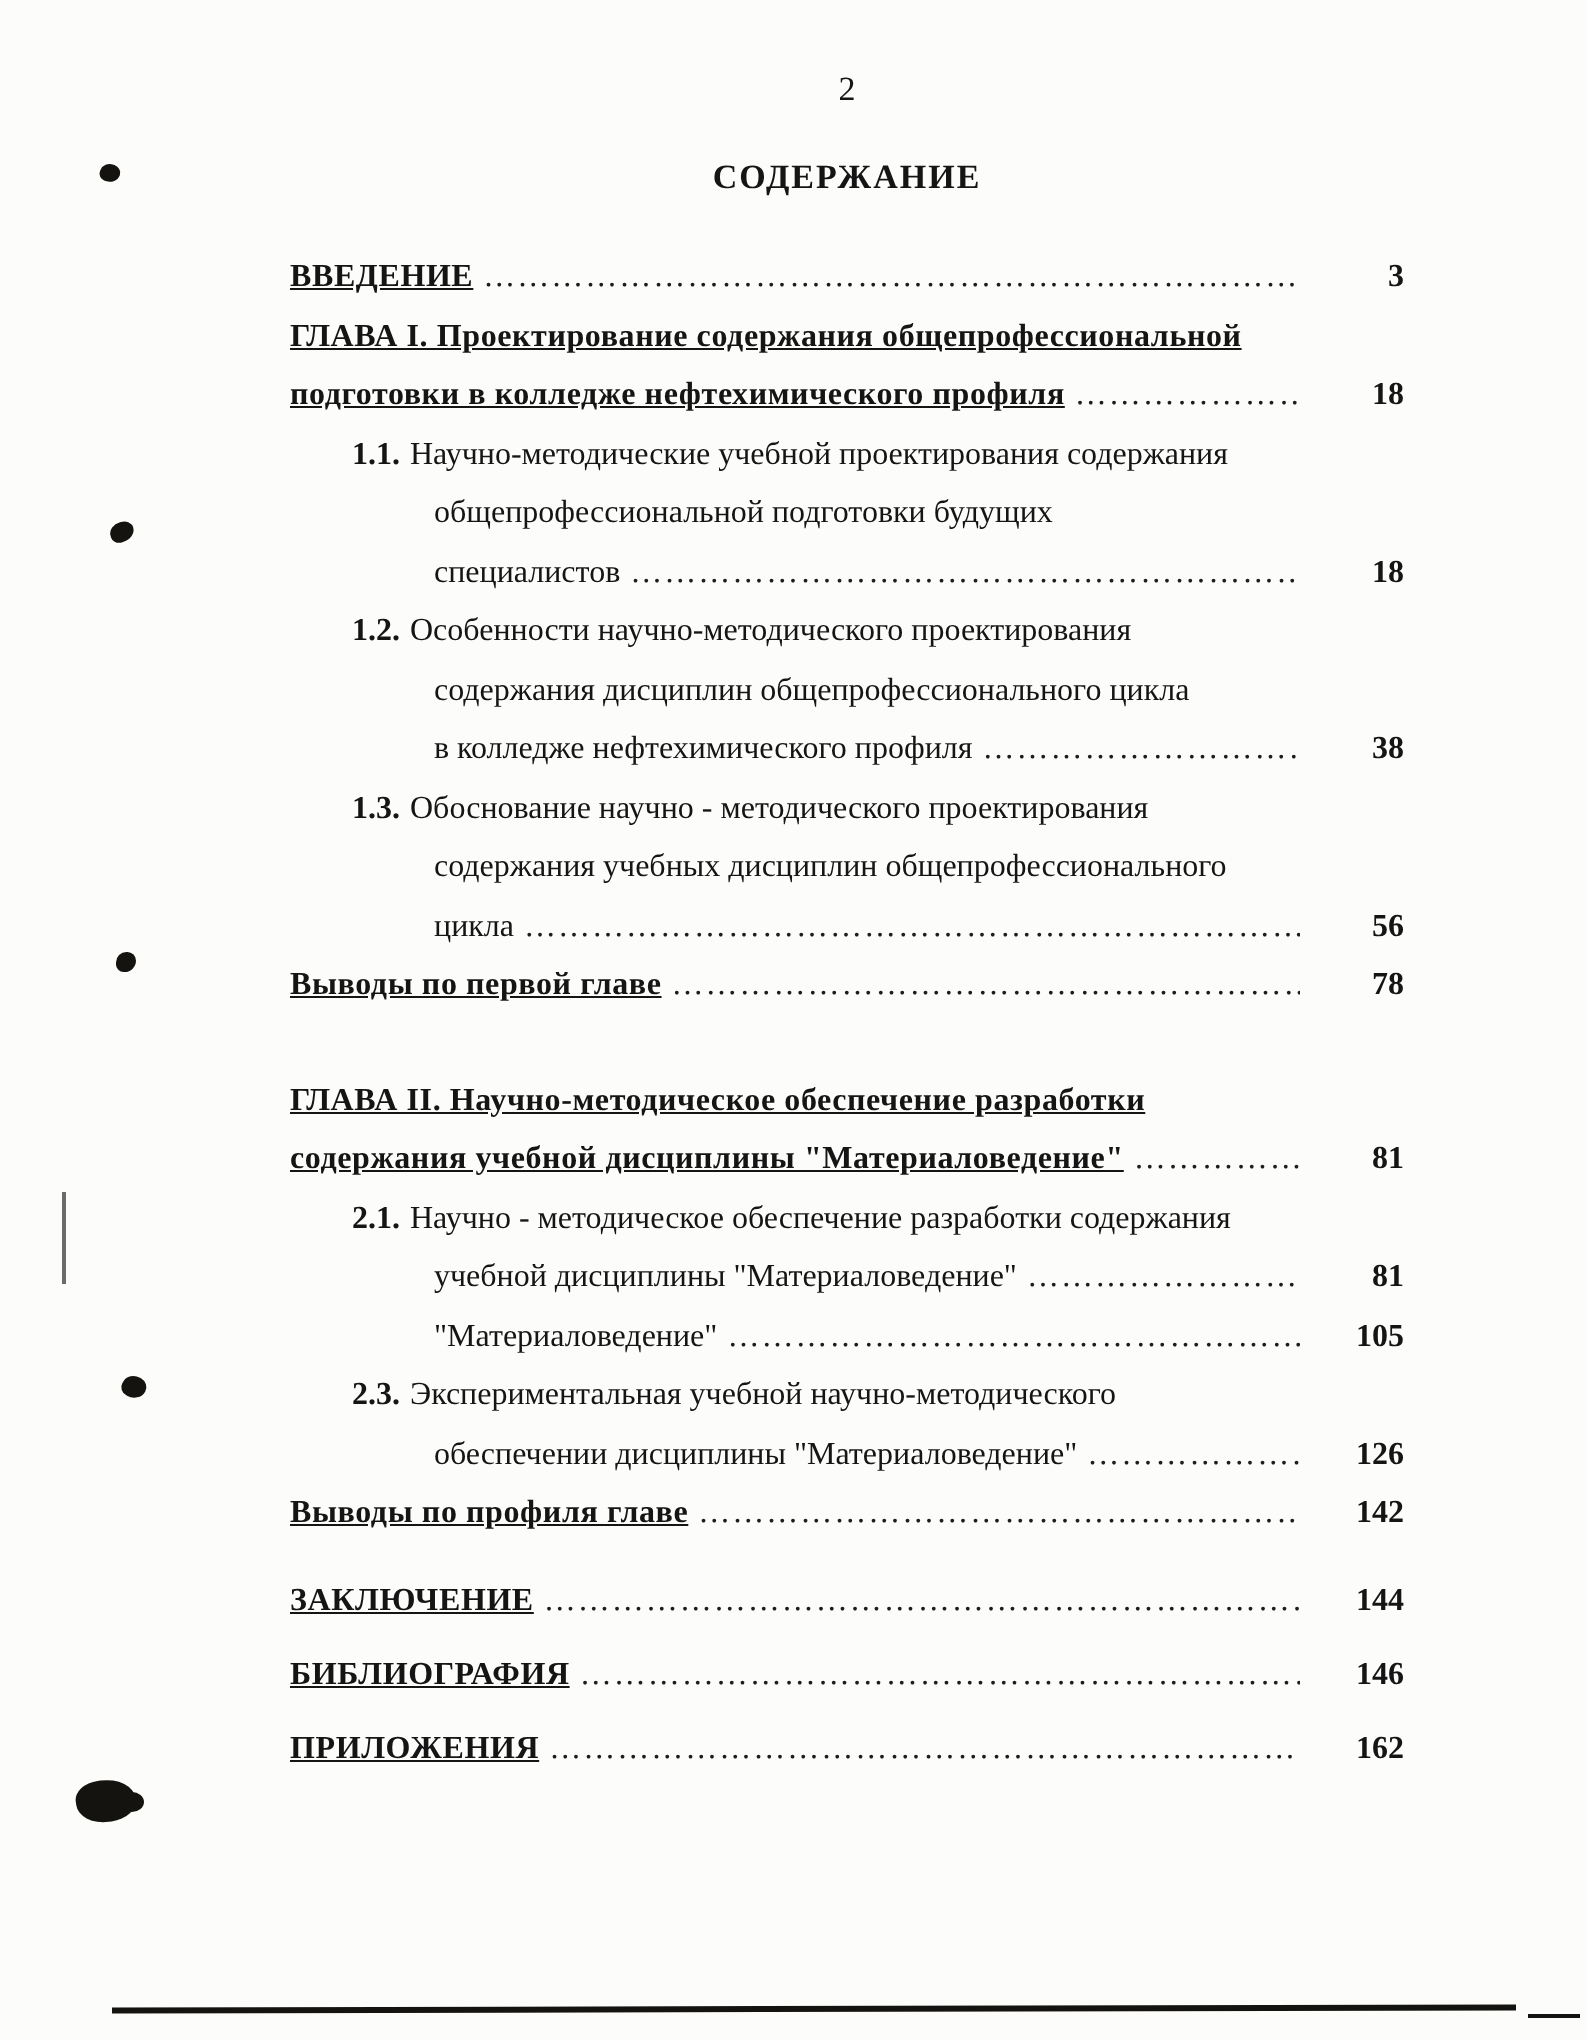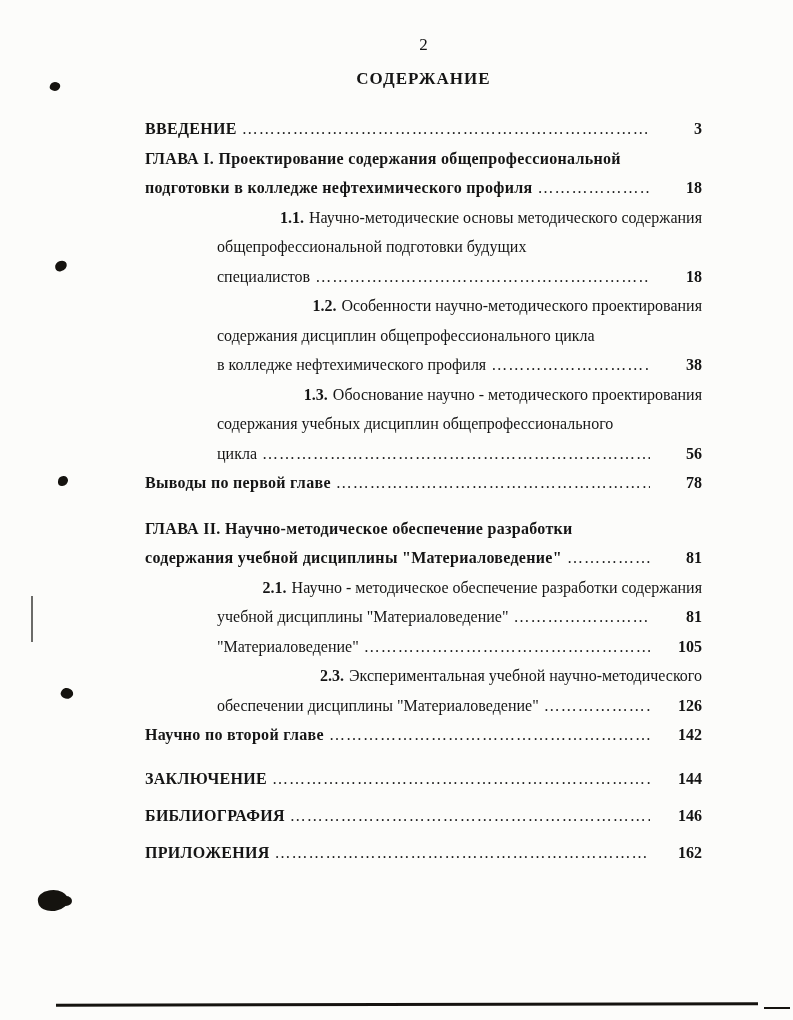--- a/index.html
+++ b/index.html
@@ -26,46 +26,46 @@
     left: 145px;
     top: 34px;
     width: 557px;
   }
   .page-number-top {
     text-align: center;
     font-size: 17px;
     line-height: 22px;
   }
   .doc-title {
-    margin-top: 12px;
+    margin-top: 22px;
     text-align: center;
     font-size: 17px;
     font-weight: bold;
     letter-spacing: 1px;
     line-height: 22px;
   }
   .toc {
     margin-top: 24px;
     font-size: 16px;
   }
   .toc-entry { margin: 0; }
-  .toc-entry.gap-lg { margin-top: 16px; }
+  .toc-entry.gap-lg { margin-top: 28px; }
   .toc-entry.gap-sm { margin-top: 10px; }
   .toc-line {
     display: flex;
     align-items: baseline;
     line-height: 29.5px;
     white-space: nowrap;
   }
   .toc-entry.wide .toc-line { line-height: 37px; }
-  .toc-line.indent-1 { padding-left: 31px; justify-content: flex-end; }
+  .toc-line.indent-1 { padding-left: 31px; }
   .toc-line.indent-2 { padding-left: 72px; }
   .prefix { font-weight: bold; flex: 0 0 auto; padding-right: 5px; }
   .line-text { flex: 0 0 auto; }
-  .toc-entry.bold .line-text { font-weight: bold; letter-spacing: 0.3px; }
+  .toc-entry.bold .line-text { font-weight: bold; letter-spacing: 0.3px; text-decoration: underline; }
   .dots {
     flex: 1 1 auto;
     overflow: hidden;
     white-space: nowrap;
     margin-left: 5px;
     margin-right: 6px;
     min-width: 0;
     letter-spacing: 1px;
     color: #1c1c1c;
   }
@@ -115,21 +115,21 @@
           </div>
           <div class="toc-line indent-0">
             <span class="line-text">подготовки в колледже нефтехимического профиля</span>
             <span class="dots">…………………………………………………………………………………………………………………………………………………………</span>
             <span class="pagenum">18</span>
           </div>
         </div>
         <div class="toc-entry">
           <div class="toc-line indent-1">
             <span class="prefix">1.1.</span>
-            <span class="line-text">Научно-методические основы методического содержания</span>
+            <span class="line-text">Научно-методические учебной проектирования содержания</span>
           </div>
           <div class="toc-line indent-2">
             <span class="line-text">общепрофессиональной подготовки будущих</span>
           </div>
           <div class="toc-line indent-2">
             <span class="line-text">специалистов</span>
             <span class="dots">…………………………………………………………………………………………………………………………………………………………</span>
             <span class="pagenum">18</span>
           </div>
         </div>
@@ -202,21 +202,21 @@
             <span class="line-text">Экспериментальная учебной научно-методического</span>
           </div>
           <div class="toc-line indent-2">
             <span class="line-text">обеспечении дисциплины "Материаловедение"</span>
             <span class="dots">…………………………………………………………………………………………………………………………………………………………</span>
             <span class="pagenum">126</span>
           </div>
         </div>
         <div class="toc-entry bold">
           <div class="toc-line indent-0">
-            <span class="line-text">Научно по второй главе</span>
+            <span class="line-text">Выводы по профиля главе</span>
             <span class="dots">…………………………………………………………………………………………………………………………………………………………</span>
             <span class="pagenum">142</span>
           </div>
         </div>
         <div class="toc-entry bold wide gap-sm">
           <div class="toc-line indent-0">
             <span class="line-text">ЗАКЛЮЧЕНИЕ</span>
             <span class="dots">…………………………………………………………………………………………………………………………………………………………</span>
             <span class="pagenum">144</span>
           </div>

